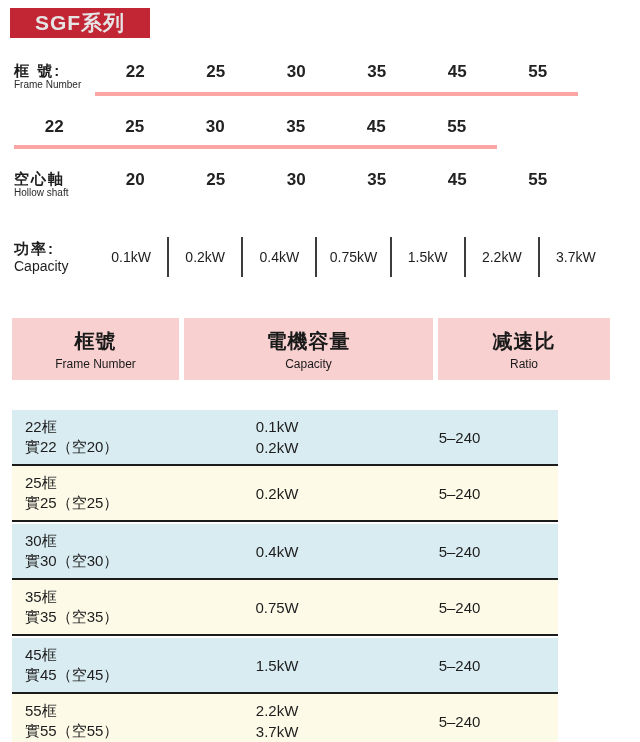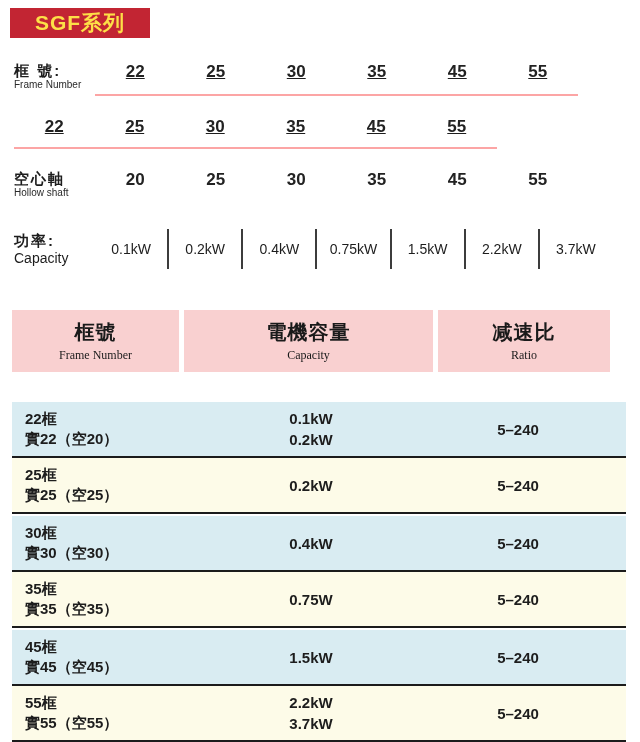--- a/index.html
+++ b/index.html
@@ -6,62 +6,62 @@
   html,body { background:#ffffff; }
   body {
     width:640px; height:742px; overflow:hidden;
     font-family:"Liberation Sans","DejaVu Sans",sans-serif;
     color:#1d1d1d;
   }
 
   
   .banner {
     margin:8px 0 0 10px; width:140px; height:30px;
-    background:#c22533; color:#fde047;
+    background:#c22533; color:#e5e5e5;
     display:flex; align-items:center; justify-content:center;
     font-size:21px; font-weight:bold; letter-spacing:1px;
   }
 
   
   .spec-table { margin:22px 0 0 14px; width:566px; }
   .spec-row { display:flex;margin-top:19px; }
   .spec-row.r0 { min-height:36px; }
   .spec-row.r1 { min-height:34px; }
   .spec-row.r2 { min-height:32px; }
   .spec-label { width:81px; padding-top:2px; }
   .spec-label .zh { font-size:15px; font-weight:bold; letter-spacing:2px; line-height:1.15; white-space:nowrap; }
   .spec-label .en { font-size:10px; color:#2a2a2a; line-height:1.25; white-space:nowrap; }
   .spec-nums { flex:0 0 483px; display:flex; align-items:flex-start; padding-top:1px; }
-  .spec-nums.lined { border-bottom:2px solid #fca5a5;text-decoration:underline; }
+  .spec-nums.lined { border-bottom:4px solid #fca5a5; }
   .spec-num { flex:1; text-align:center; font-size:17px; font-weight:bold; color:#222; padding-top:1px; }
 
   
-  .capacity-strip { margin:24px 0 0 14px; height:50px; display:flex; align-items:center; width:600px; }
+  .capacity-strip { margin:32px 0 0 14px; height:50px; display:flex; align-items:center; width:600px; }
   .cap-label { width:81px; }
   .cap-label .zh { font-size:15px; font-weight:bold; letter-spacing:2px; line-height:1.2; }
   .cap-label .en { font-size:14px; line-height:1.2; }
   .cap-values { flex:0 0 517px; display:flex; align-items:center; height:44px; }
   .cap-val { flex:1; text-align:center; font-size:14px; color:#1d1d1d; }
   .cap-div { width:2px; height:40px; background:#3c3c3c; }
 
   
   .main-table { margin:36px 0 0 12px; width:614px; }
-  .mt-header { display:flex; gap:5px;font-family:Liberation Serif, serif; }
+  .mt-header { display:flex; gap:5px; }
   .mt-hcell {
     background:#f9d0d0; height:62px;
     display:flex; flex-direction:column; align-items:center; justify-content:center;
   }
   .mt-hcell.hc0 { width:167px; }
   .mt-hcell.hc1 { width:249px; }
   .mt-hcell.hc2 { width:172px; }
   .mt-hcell .hzh { font-size:20px; font-weight:bold; letter-spacing:1px; color:#1a1a1a; }
   .mt-hcell .hen { font-size:12px; margin-top:2px; color:#1a1a1a; }
 
   .mt-body { margin-top:30px; }
-  .mt-row { display:flex; width:614px; height:56px; border-bottom:2px solid #1b1b1b;font-weight:bold; }
+  .mt-row { display:flex; width:546px; height:56px; border-bottom:2px solid #1b1b1b; }
   .mt-row.blue   { background:#d9ecf2; }
   .mt-row.yellow { background:#fdfbe8; }
   .mt-row.gap-after { margin-bottom:2px; }
   .mt-c1 { width:172px; padding-left:13px; display:flex; flex-direction:column; justify-content:center; }
   .mt-c1 .fl { font-size:15px; line-height:20px; }
   .mt-c2 { width:254px; display:flex; align-items:center; justify-content:center; }
   .mt-c2 .cap-inner { text-align:left; }
   .mt-c2 .cl { font-size:15px; line-height:21px; }
   .mt-c3 { width:188px; display:flex; align-items:center; justify-content:center; padding-right:28px; font-size:15px; }
 </style>

